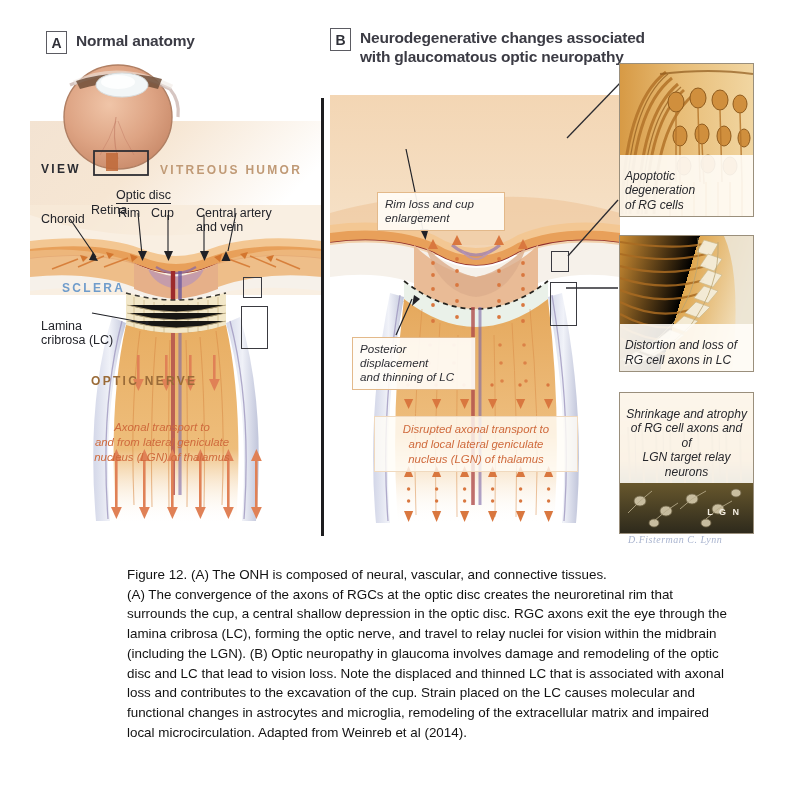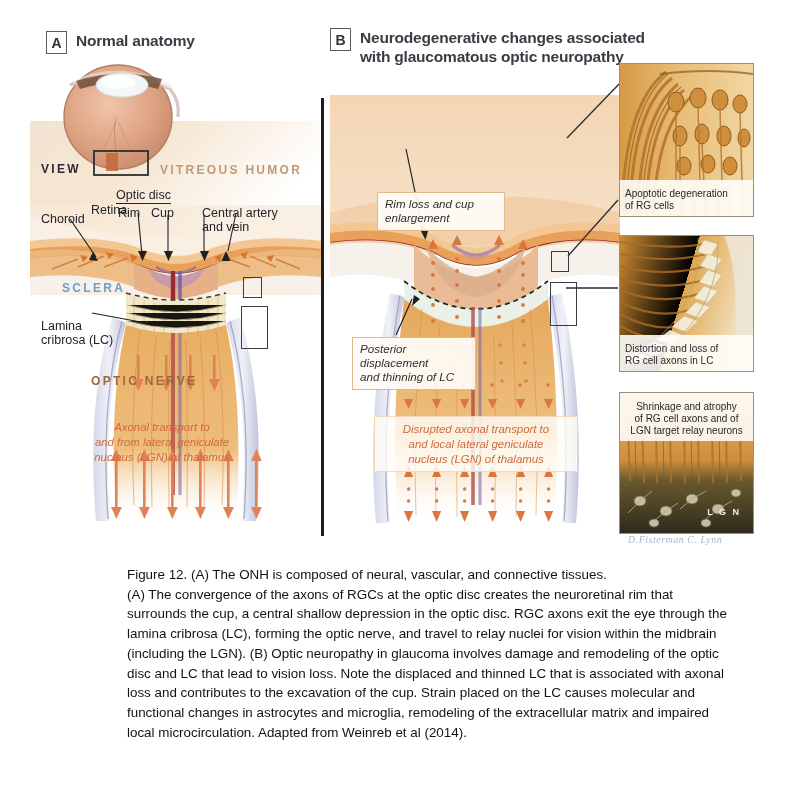--- a/index.html
+++ b/index.html
@@ -94,22 +94,22 @@
   
   .inset {
     position: absolute; left: 619px; width: 133px;
     border: 1.5px solid #9a8f7c;
     overflow: hidden; background: #e8cfa4;
   }
   .inset-img { position: relative; width: 100%; height: 100%; }
   .inset-cap {
     position: absolute; left: 0; right: 0;
     background: rgba(255,253,248,.90);
-    font-size: 10px; line-height: 1.20;
-    color: #26272c; padding: 8px 5px 4px 5px;
+    font-style: italic; font-size: 12px; line-height: 1.20;
+    color: #26272c; padding: 14px 5px 4px 5px;
     font-family: "Liberation Sans", sans-serif;
     white-space: pre-line;
   }
   .cap-bottom { bottom: 0; }
   .cap-top { top: 0; }
 
   #inset-1 { top: 63px; height: 152px; }
   #inset-2 { top: 235px; height: 135px; }
   #inset-3 { top: 392px; height: 140px; text-align: center; }
 
@@ -535,21 +535,21 @@
     <div class="lead-label" style="left:41px; top:212px;">Choroid</div>
 
     <div class="lead-label" style="left:91px; top:203px;">Retina</div>
 
     <div class="lead-label center" style="left:116px; top:188px;">
       <span class="ul">Optic disc</span>
     </div>
     <div class="lead-label" style="left:118px; top:206px;">Rim</div>
     <div class="lead-label" style="left:151px; top:206px;">Cup</div>
 
-    <div class="lead-label" style="left:202px; top:206px; white-space:pre-line;">Central artery
+    <div class="lead-label" style="left:196px; top:206px; white-space:pre-line;">Central artery
 and vein</div>
 
     <div class="lead-label" style="left:41px; top:319px; white-space:pre-line;">Lamina
 cribrosa (LC)</div>
 
     <div class="transport" style="left:82px; top:420px; width:160px;">Axonal transport to
 and from lateral geniculate
 nucleus (LGN) of thalamus</div>
 
     <div class="callout" style="left:352px; top:337px; width:108px;">Posterior

